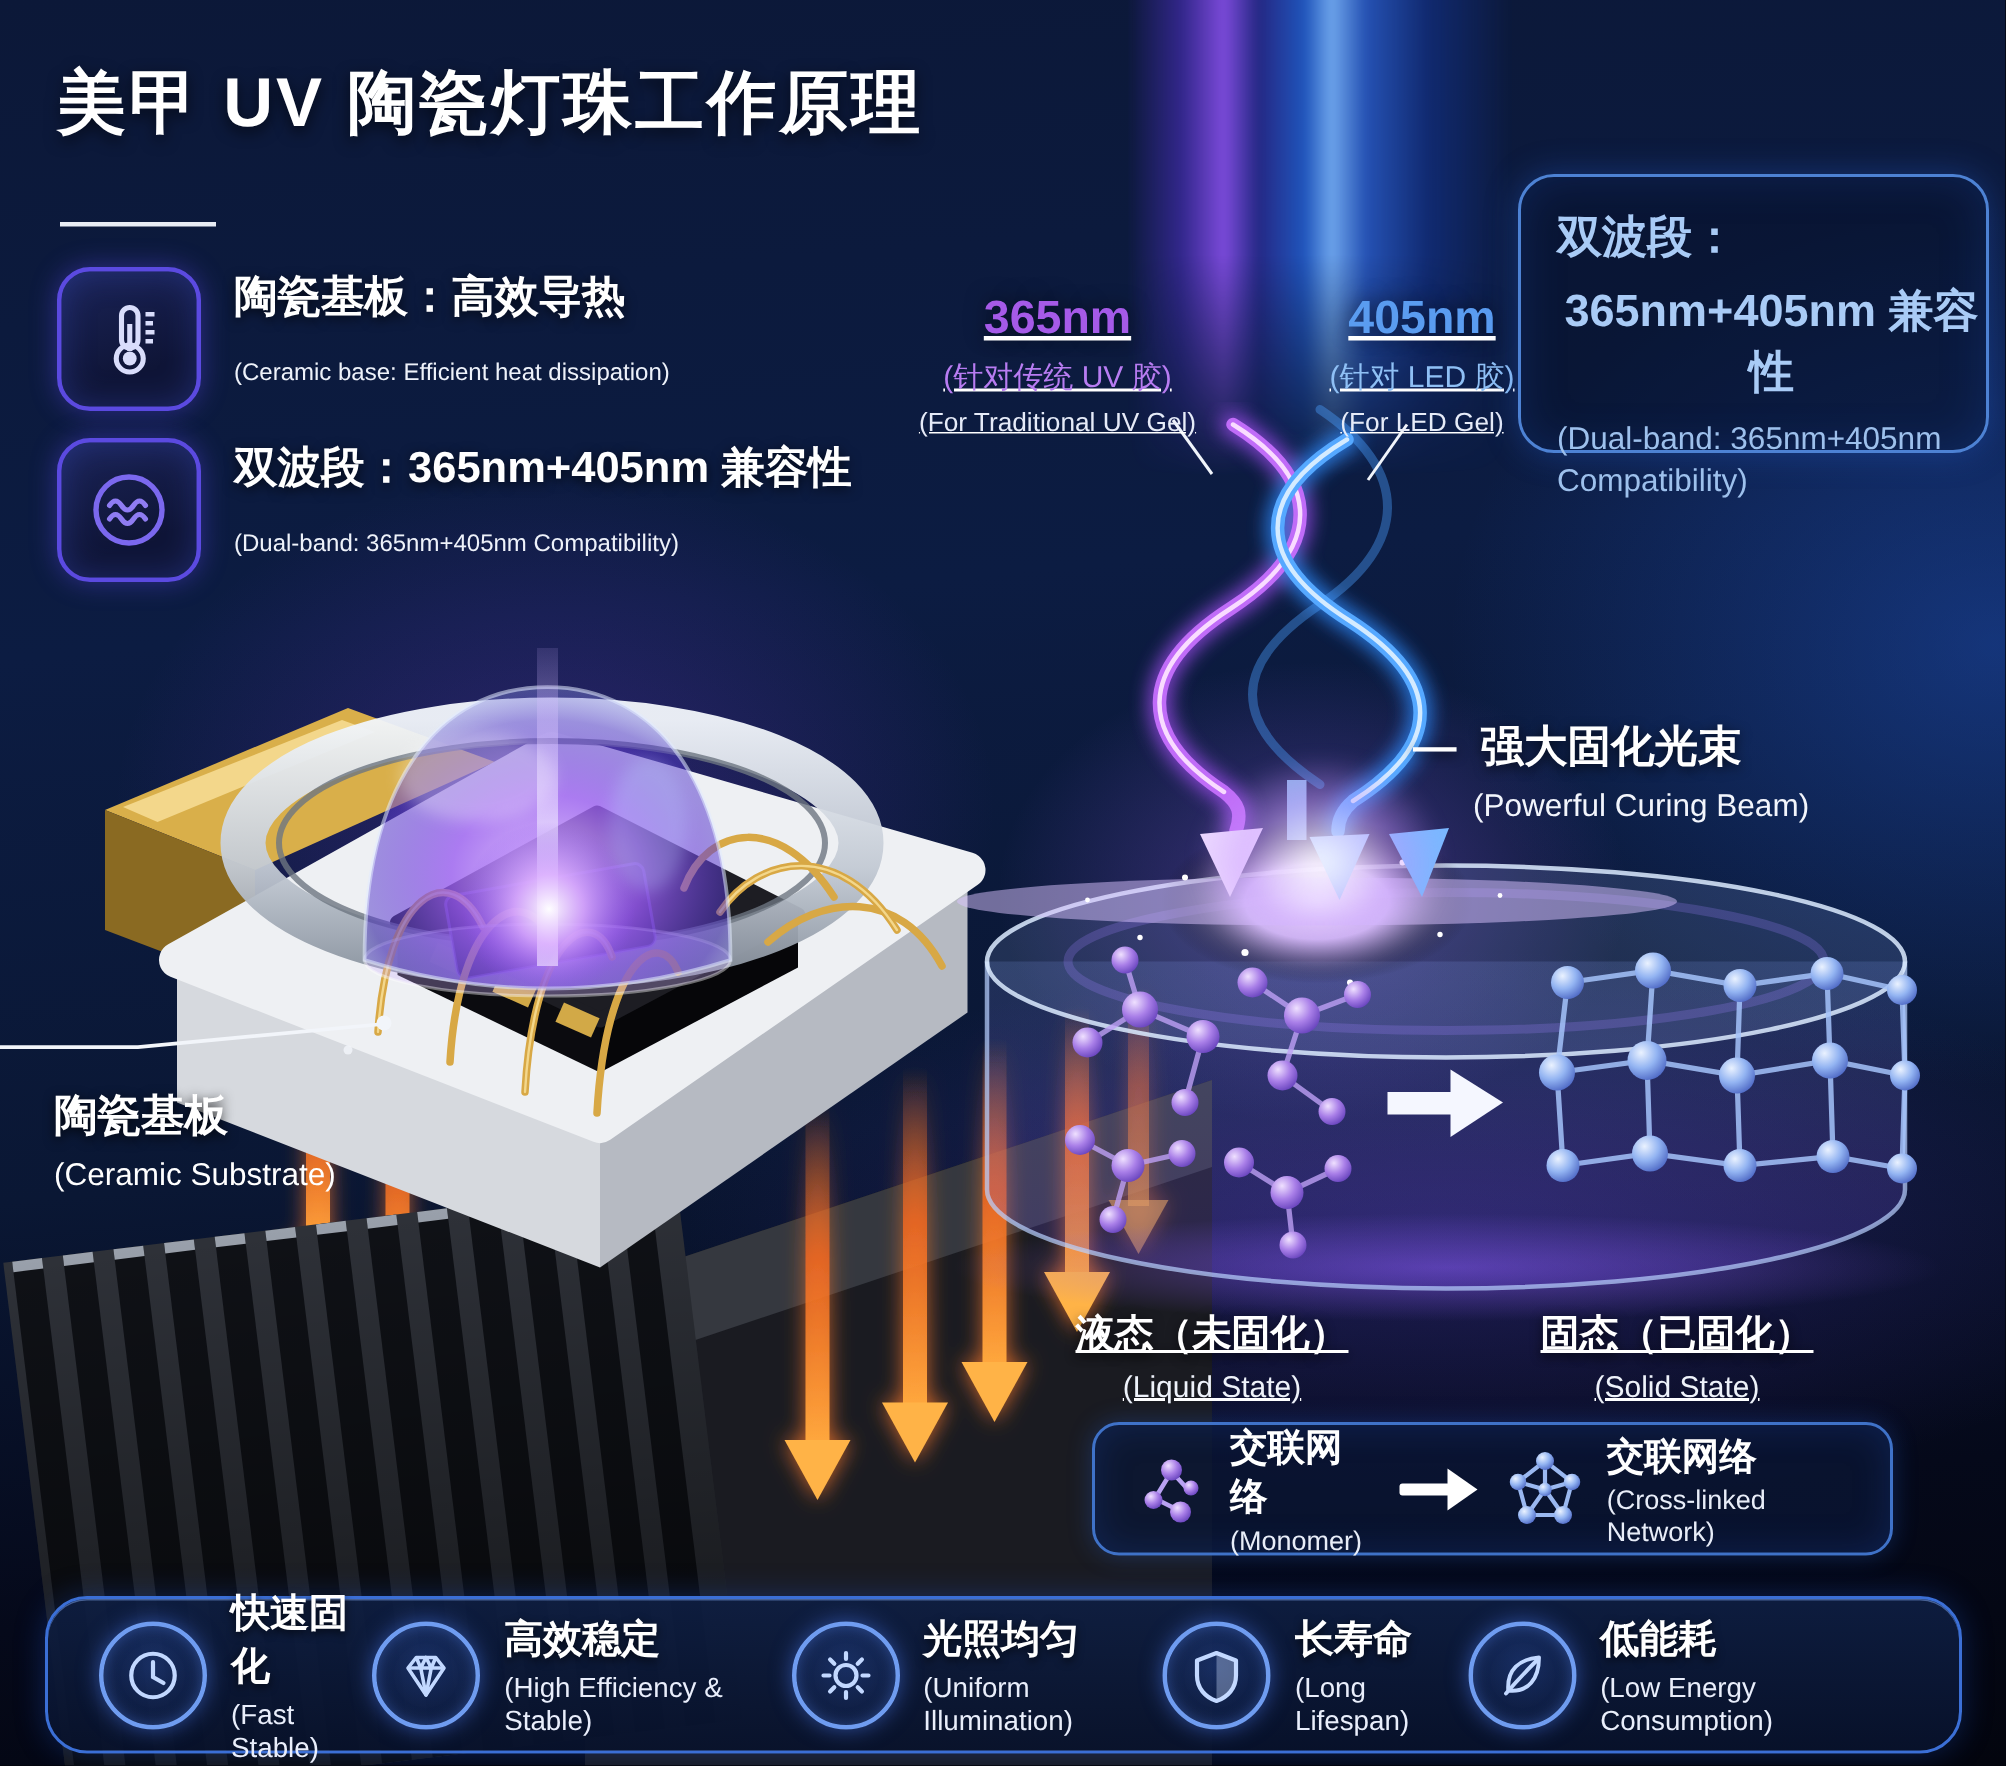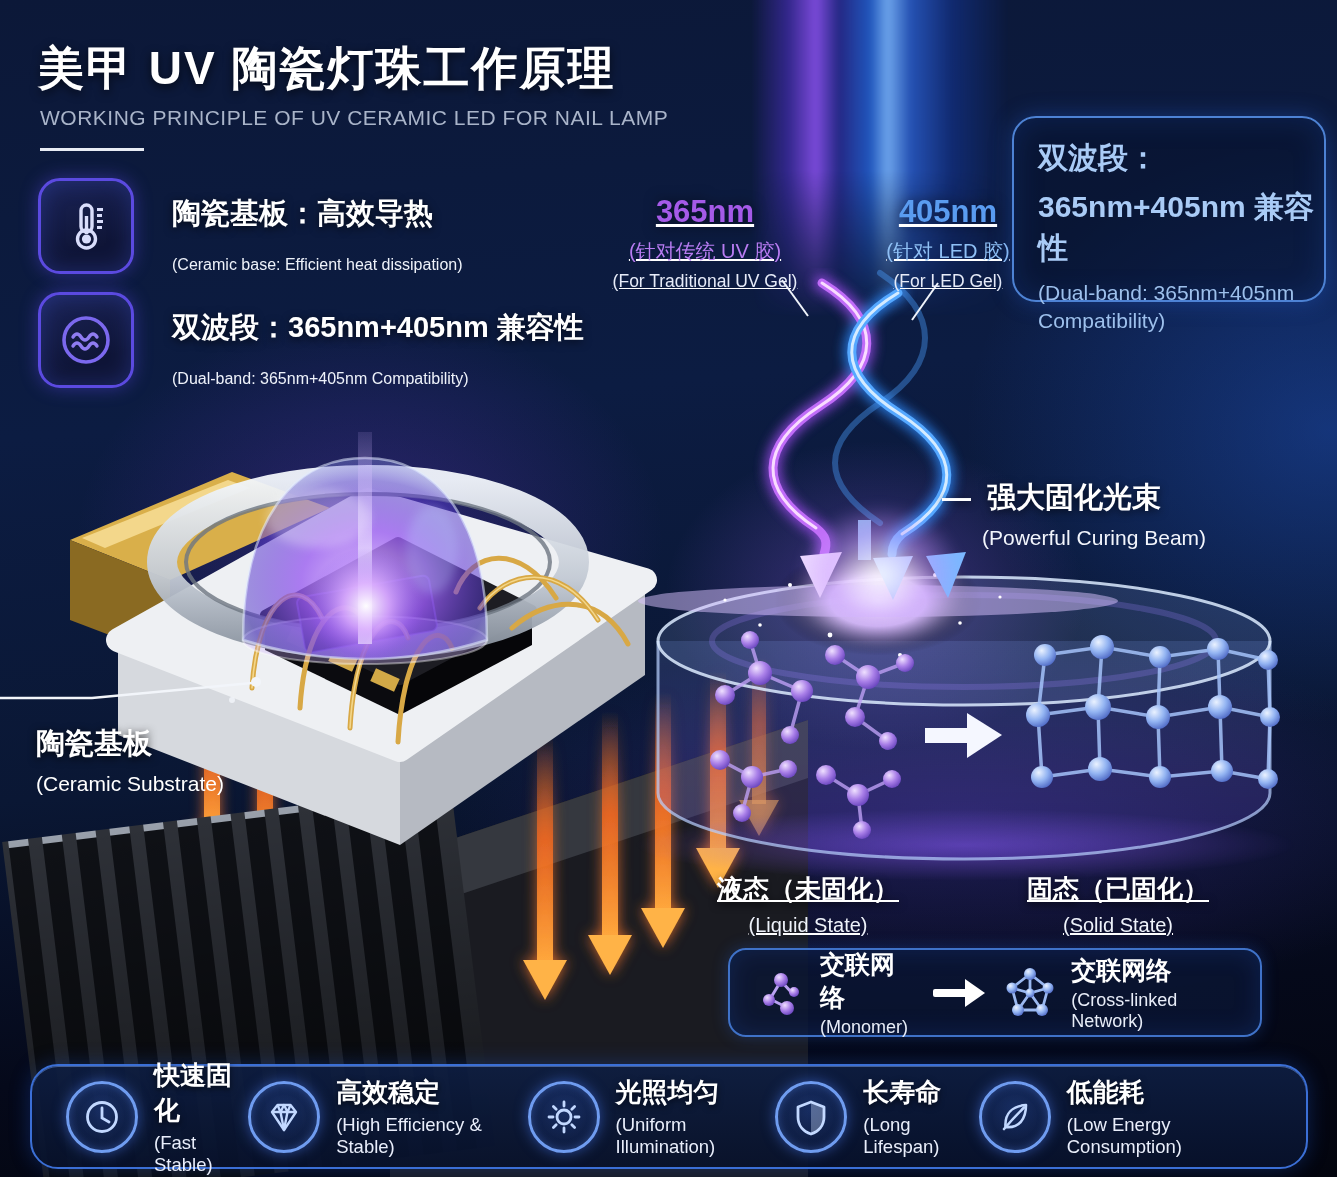--- a/index.html
+++ b/index.html
@@ -19,42 +19,42 @@
   .top-beam{left:752px;top:-12px;width:256px;height:330px;filter:blur(3px);opacity:.95;
     background:linear-gradient(90deg,rgba(0,0,0,0) 0%,rgba(86,52,214,.55) 14%,rgba(150,86,255,.85) 25%,rgba(70,60,230,.45) 34%,rgba(40,110,240,.75) 46%,rgba(120,180,255,.95) 53%,rgba(50,110,240,.7) 62%,rgba(25,70,200,.4) 78%,rgba(0,0,0,0) 100%);
     -webkit-mask-image:linear-gradient(#000 55%,transparent 100%);mask-image:linear-gradient(#000 55%,transparent 100%);}
   .burst-bloom{left:770px;top:480px;width:220px;height:190px;border-radius:50%;
     background:radial-gradient(closest-side,rgba(255,255,255,.85),rgba(200,150,255,.45) 45%,rgba(0,0,0,0) 75%);filter:blur(6px);}
   
   .title{left:38px;top:38px;font-size:46px;font-weight:700;letter-spacing:2px;text-shadow:0 3px 10px rgba(0,0,0,.65);}
   .subtitle{left:40px;top:106px;font-size:21px;color:#a9b4c9;letter-spacing:.5px;}
   .title-rule{left:40px;top:148px;width:104px;height:3px;background:#e8ecf4;}
   
-  .feat{left:38px;width:560px;display:flex;gap:38px;align-items:flex-end;}
+  .feat{left:38px;width:560px;display:flex;gap:22px;align-items:flex-start;}
   .feat1{top:178px;} .feat2{top:292px;}
   .icon-box{width:90px;height:90px;border-radius:22px;flex:0 0 auto;
     background:linear-gradient(160deg,#1b2458,#0f1537 70%);
     border:3px solid #5b4ae0;box-shadow:0 0 18px rgba(90,70,230,.45), inset 0 0 22px rgba(60,80,200,.35);
     display:flex;align-items:center;justify-content:center;}
   .feat-title{font-size:29px;font-weight:700;text-shadow:0 2px 8px rgba(0,0,0,.7);}
   .feat-sub{font-size:16px;color:#eef2fa;margin-top:22px;}
   
   .wl{width:240px;}
   .wl-365{left:585px;top:194px;} .wl-405{left:828px;top:194px;}
   .wl-val{font-size:31px;font-weight:700;text-shadow:0 0 14px rgba(0,0,0,.6);}
   .c-purple{color:#a55ae8;} .c-blue{color:#5a9cf0;}
   .wl-cn{font-size:20px;margin-top:8px;} .wl-cn.p{color:#b87cf2;} .wl-cn.b{color:#8fc0f5;}
   .wl-en{font-size:17.5px;color:#e6ebf8;margin-top:6px;}
   
   .dual-box{left:1012px;top:116px;width:314px;height:186px;border-radius:24px;
     border:2.5px solid #4d82d4;background:rgba(7,19,46,.55);
     box-shadow:0 0 22px rgba(40,100,220,.35), inset 0 0 30px rgba(30,80,180,.25);
     padding:20px 0 0 24px;box-sizing:border-box;}
   .dual-l1{font-size:30px;font-weight:700;color:#a9cbf6;}
-  .dual-l2{font-size:30px;font-weight:700;color:#a9cbf6;margin-top:8px;}
+  .dual-l2{font-size:30px;font-weight:700;color:#a9cbf6;margin-top:8px;text-align:center;}
   .dual-l3{font-size:21px;color:#9dc0ec;margin-top:12px;}
   .dual-l4{font-size:21px;color:#9dc0ec;margin-top:4px;}
   
   .curing{left:942px;top:478px;}
   .curing-t{font-size:29px;font-weight:700;display:flex;gap:16px;align-items:center;text-shadow:0 2px 8px rgba(0,0,0,.7);}
   .curing-s{font-size:21px;color:#f2f5fc;margin-top:8px;padding-left:40px;}
   
   .substrate{left:36px;top:724px;}
   .substrate-t{font-size:29px;font-weight:700;text-shadow:0 2px 8px rgba(0,0,0,.8);}
   .substrate-s{font-size:21px;margin-top:8px;}
@@ -388,21 +388,20 @@
     <polygon points="70,288 112,284 90,330" fill="#ecd9ff"></polygon>
     <polygon points="143,290 183,288 163,332" fill="#9cc8ff"></polygon>
     <polygon points="196,288 236,284 218,330" fill="#7ab8ff"></polygon>
 
     <line x1="52" y1="12" x2="78" y2="48" stroke="#f0f4fb" stroke-width="2"></line>
     <line x1="208" y1="15" x2="182" y2="52" stroke="#f0f4fb" stroke-width="2"></line>
   </svg>
   <div class="abs burst-bloom"></div>
 
   <div class="abs title">美甲 UV 陶瓷灯珠工作原理</div>
-  <div class="abs subtitle">WORKING PRINCIPLE OF UV CERAMIC LED FOR NAIL LAMP</div>
   <div class="abs title-rule"></div>
 
   <div class="abs feat feat1">
     <div class="icon-box">
       <svg width="52" height="52" viewBox="0 0 52 52" fill="none">
         <rect x="21" y="5" width="11" height="27" rx="5.5" stroke="#d9ddfb" stroke-width="3.4"></rect>
         <circle cx="26.5" cy="39" r="9" stroke="#d9ddfb" stroke-width="3.4"></circle>
         <circle cx="26.5" cy="39" r="4.6" fill="#d9ddfb"></circle>
         <rect x="24.8" y="16" width="3.4" height="18" fill="#d9ddfb"></rect>
         <rect x="37" y="8" width="6" height="3" fill="#d9ddfb"></rect>

